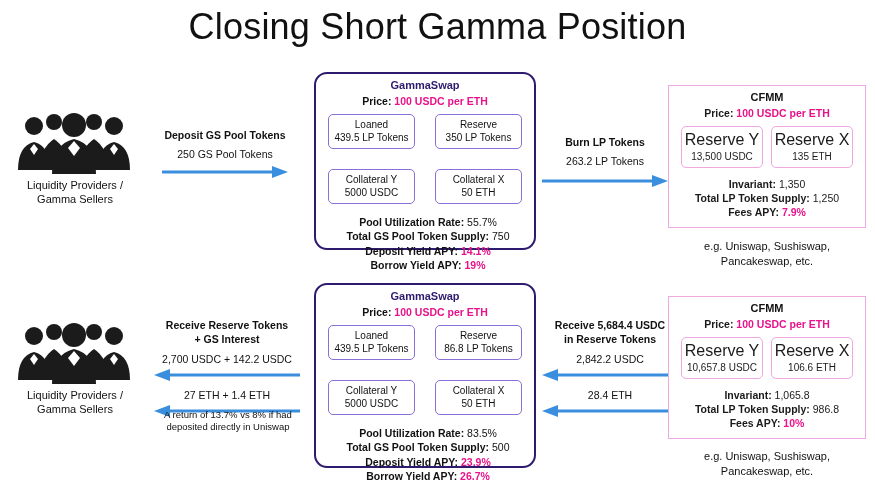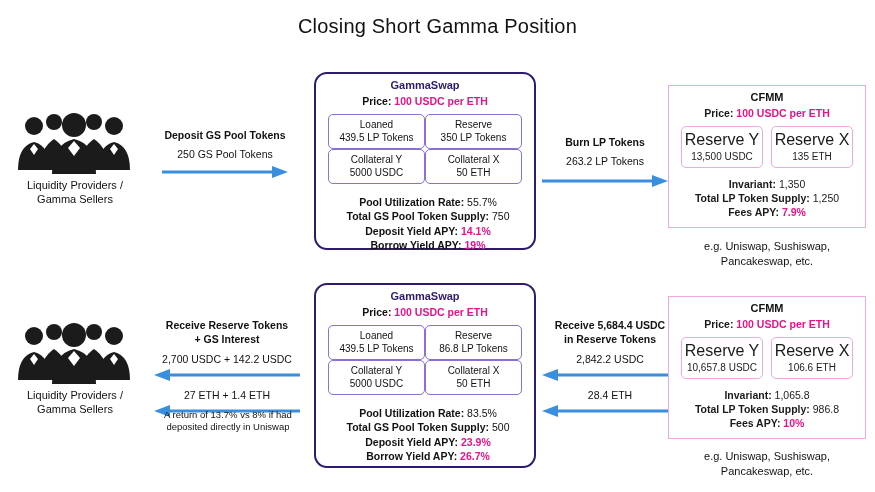--- a/index.html
+++ b/index.html
@@ -11,25 +11,25 @@
     height: 492px;
     background: #ffffff;
     font-family: "Liberation Sans", sans-serif;
     color: #1a1a1a;
     position: relative;
     overflow: hidden;
   }
   .abs { position: absolute; }
 
   #page-title {
-    top: 15px;
+    top: 6px;
     left: 0;
     width: 875px;
     text-align: center;
-    font-size: 20px;
+    font-size: 36px;
     font-weight: 400;
     letter-spacing: 0.2px;
     color: #111;
   }
 
   
   .people { width: 130px; }
   .people .caption {
     text-align: center;
     font-size: 11px;
@@ -58,21 +58,21 @@
     font-size: 10.5px;
     font-weight: bold;
     color: #111;
     margin-top: 4px;
   }
   .gs-price .val { color: #e8138b; }
 
   .inner-grid {
     display: grid;
     grid-template-columns: 1fr 1fr;
-    gap: 0;
+    gap: 20px;
     padding: 7px 12px 2px 12px;
   }
   .inner-cell {
     border: 1.4px solid #8a6fd6;
     border-radius: 5px;
     text-align: center;
     padding: 4px 2px 5px 2px;
     background: #fff;
   }
   .inner-cell .lbl { font-size: 10px; color: #111; }

